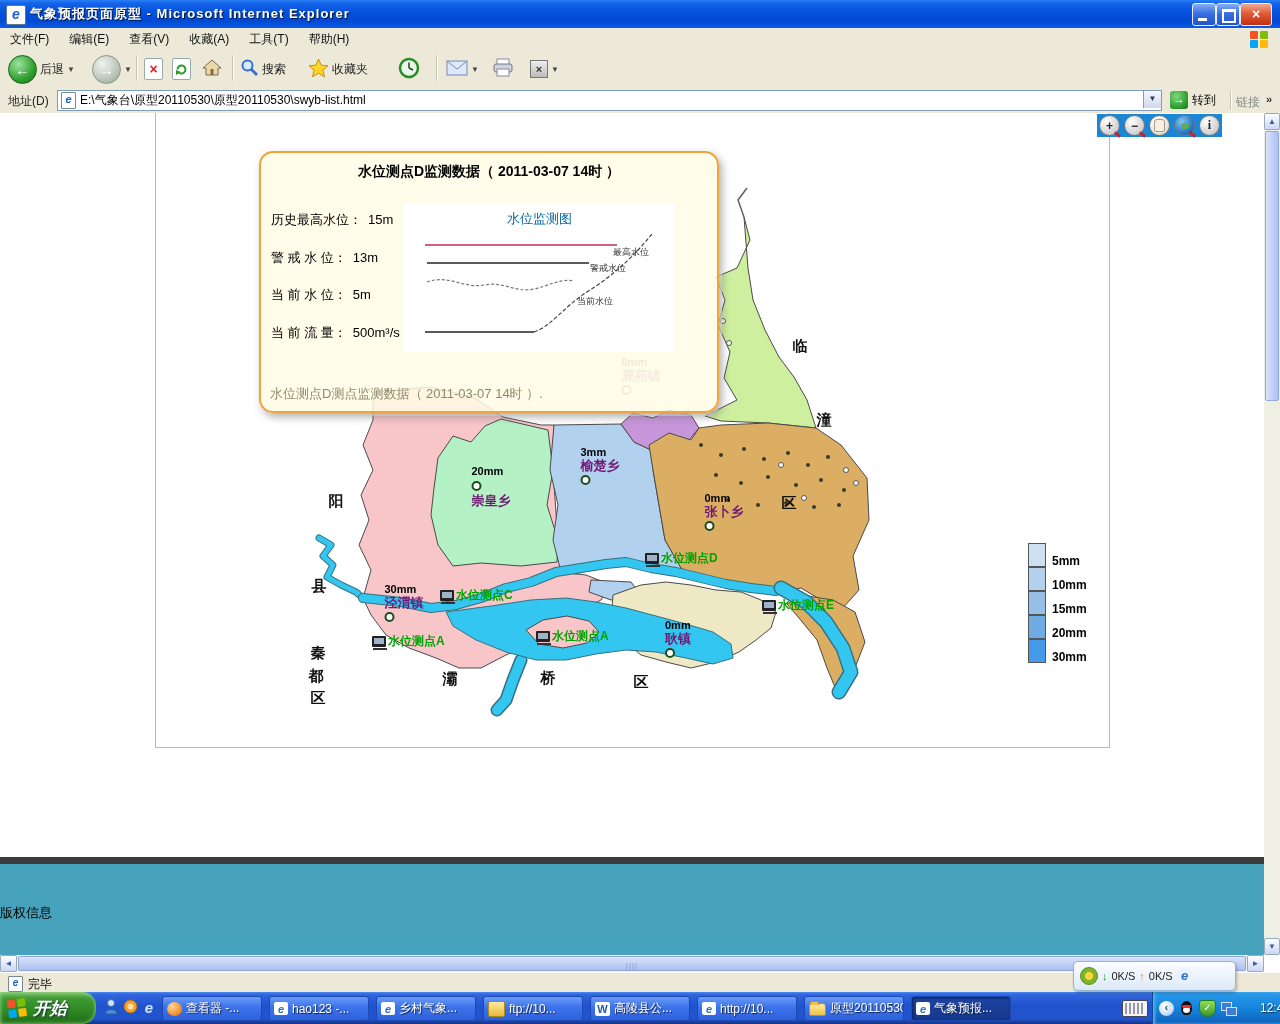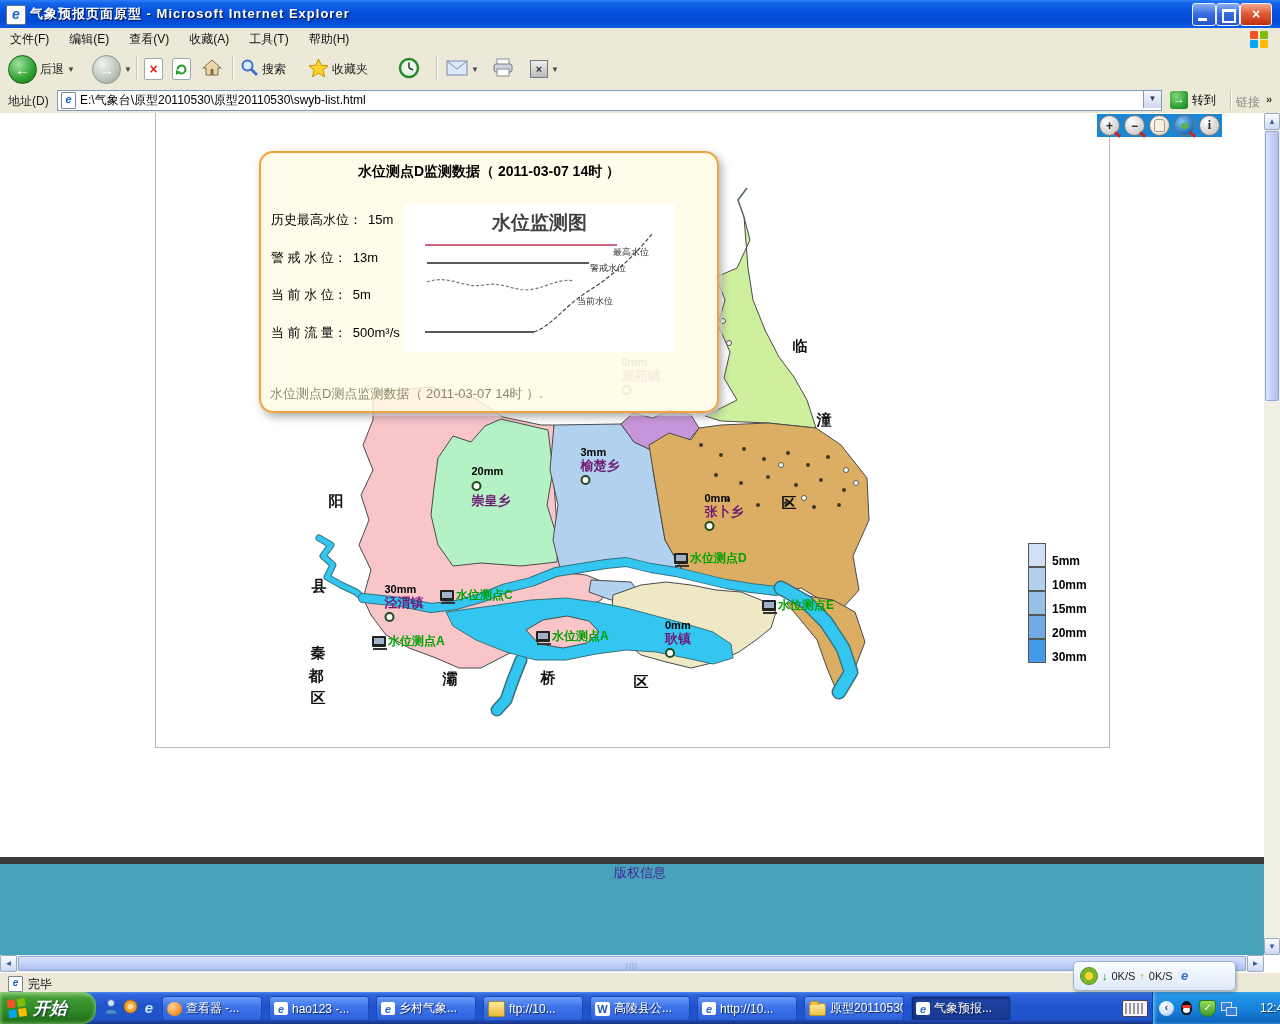--- a/index.html
+++ b/index.html
@@ -92,28 +92,28 @@
   .leg-swatch{position:absolute;width:18px;height:24px;border:1px solid #555;box-sizing:border-box;z-index:10;}
   .leg-label{position:absolute;font-size:12px;font-weight:bold;color:#000;z-index:10;}
 
   
   #popup{left:259px;top:151px;width:456px;height:258px;background:rgba(255,252,229,0.85);
     border:2px solid #f0a23c;border-radius:14px;box-shadow:3px 4px 8px rgba(110,110,110,.55),0 0 0 3px rgba(255,255,255,.65);z-index:30;}
   #popup-title{position:absolute;left:0;top:10px;width:100%;text-align:center;font-size:14px;font-weight:bold;color:#000;}
   .pfield{position:absolute;left:10px;font-size:13px;color:#000;white-space:nowrap;}
   .pfield .pval{margin-left:6px;}
   #pchart{position:absolute;left:143px;top:51px;width:271px;height:148px;background:#fff;}
-  #pchart-title{position:absolute;left:0;top:6px;width:100%;text-align:center;font-weight:bold;font-size:19px;color:#404040;}
+  #pchart-title{position:absolute;left:0;top:6px;width:100%;text-align:center;font-weight:normal;font-size:13px;color:#0369a1;}
   .anno{position:absolute;font-size:9px;color:#333;}
   #popup-footer{position:absolute;left:9px;top:232px;font-size:13px;color:#8b8b6a;}
 
   
   #dark-bar{left:0;top:857px;width:1280px;height:7px;background:#3c3c3c;}
   #teal-footer{left:0;top:864px;width:1280px;height:91px;background:#47a3bc;}
-  #teal-footer div{text-align:center;font-size:13px;color:#4c1d95;}
+  #teal-footer div{margin-top:40px;font-size:13px;color:#000000;}
 
   
   #vscroll{left:1264px;top:113px;width:16px;height:842px;background:#f0efe4;}
   #hscroll{left:0px;top:955px;width:1264px;height:17px;background:#f0efe4;}
   .sc-arrow{position:absolute;background:linear-gradient(#fdfeff,#cbd7f5);border:1px solid #9ab;border-radius:2px;
     color:#3a5fa0;font-size:8px;text-align:center;box-sizing:border-box;}
   .sc-thumb{position:absolute;background:linear-gradient(90deg,#dce4fb,#c2d1f7 50%,#aec0ee);border:1px solid #95a8dd;border-radius:2px;box-sizing:border-box;}
   .sc-thumb.h{background:linear-gradient(#dce4fb,#c2d1f7 50%,#aec0ee);}
   .grip{position:absolute;left:50%;top:4px;transform:translateX(-50%);color:#8697cc;font-size:8px;letter-spacing:1px;}
 
@@ -434,21 +434,21 @@
         </div>
         <div class="sname" style="color: rgb(0, 163, 0);">水位测点A</div>
       </div>
       <div class="station" style="left: 440px; top: 587px;">
         <div class="mon">
           <i></i>
           <b></b>
         </div>
         <div class="sname" style="color: rgb(0, 163, 0);">水位测点C</div>
       </div>
-      <div class="station" style="left: 634px; top: 550px; padding-left: 40px;">
+      <div class="station" style="left: 605px; top: 550px; padding-left: 40px;">
         <div class="mon">
           <i></i>
           <b></b>
         </div>
         <div class="sname" style="color: rgb(0, 163, 0);">水位测点D</div>
       </div>
       <div class="station" style="left: 762px; top: 597px;">
         <div class="mon">
           <i></i>
           <b></b>

